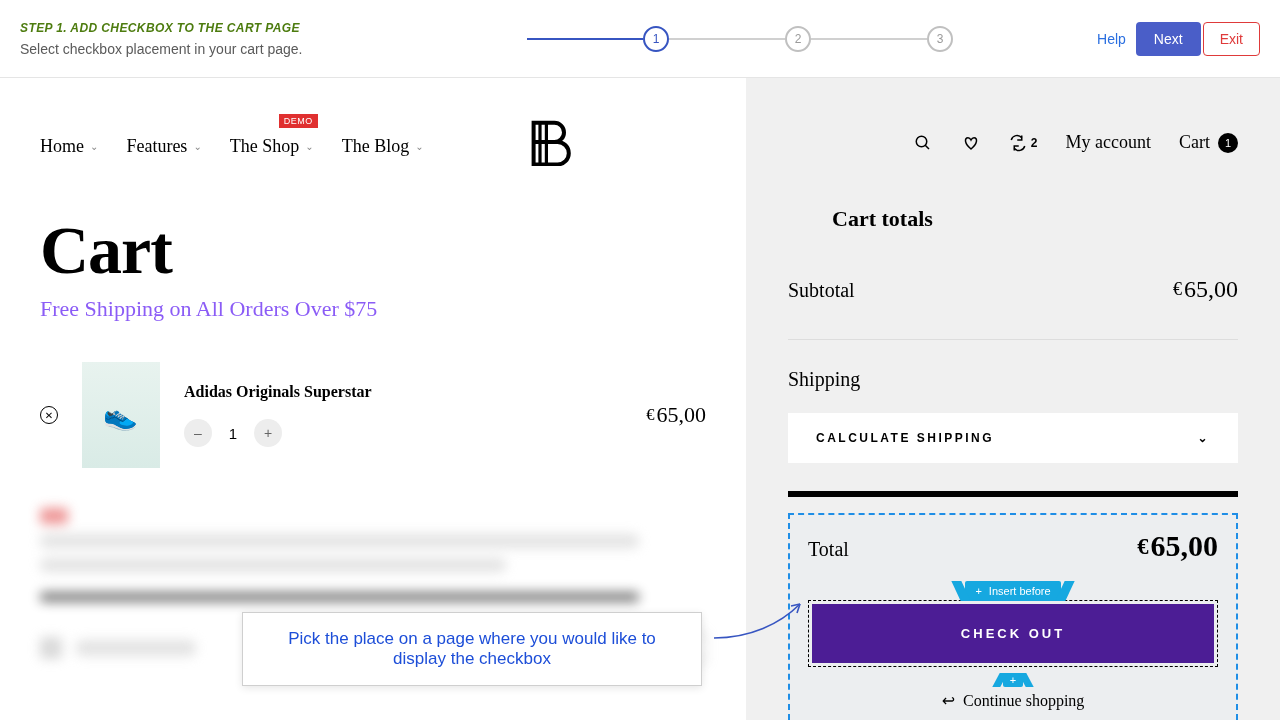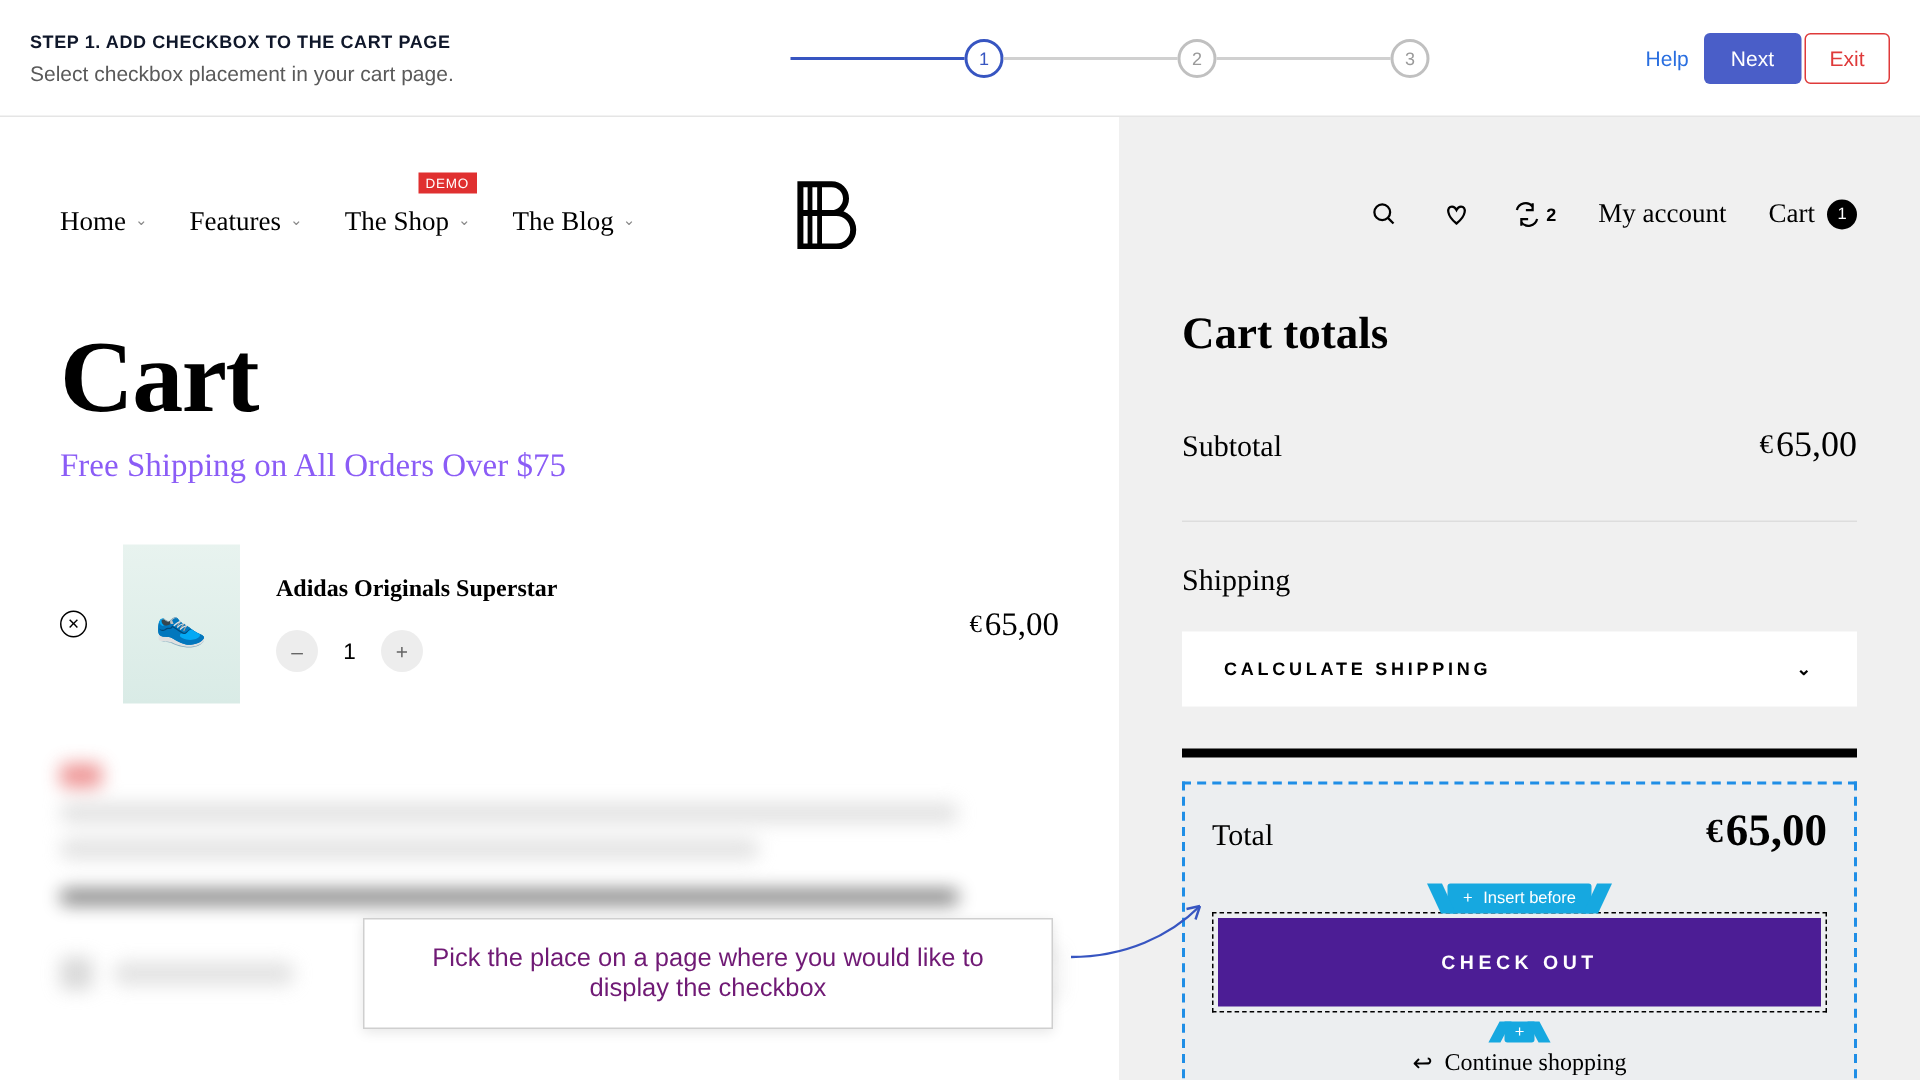--- a/index.html
+++ b/index.html
@@ -1,21 +1,21 @@
 <!DOCTYPE html>
 <html><head>
 <meta charset="utf-8">
 <style>
   * { box-sizing: border-box; margin: 0; padding: 0; }
   body { font-family: -apple-system, BlinkMacSystemFont, "Segoe UI", Arial, sans-serif; width: 1280px; height: 720px; overflow: hidden; background: #fff; }
 
   
   .wizard-bar { display: flex; align-items: center; padding: 14px 20px; border-bottom: 1px solid #e5e5e5; height: 78px; }
   .wizard-left { flex: 0 0 420px; }
-  .wizard-step-title { font-size: 12px; font-weight: 600; letter-spacing: .4px; text-transform: uppercase; color: #0f172a; }
+  .wizard-step-title { font-size: 12px; font-weight: 600; letter-spacing: .4px; text-transform: uppercase; color: #4d7c0f; font-style: italic; }
   .wizard-step-desc { font-size: 14px; color: #5a5a5a; margin-top: 6px; }
   .wizard-steps { flex: 1; display: flex; align-items: center; justify-content: center; position: relative; }
   .step-line { width: 116px; height: 2px; background: #d0d0d0; }
   .step-line.active { background: #3755c1; }
   .step-circle { width: 26px; height: 26px; border-radius: 50%; border: 2px solid #c0c0c0; display: flex; align-items: center; justify-content: center; font-size: 12px; color: #9a9a9a; background: #fff; }
   .step-circle.active { border-color: #3755c1; color: #3755c1; }
   .wizard-right { flex: 0 0 220px; display: flex; justify-content: flex-end; gap: 2px; align-items: center; }
   .btn-help { background: none; border: none; color: #2a6fe0; font-size: 14px; cursor: pointer; padding: 6px 8px; }
   .btn-next { background: #4a5ec8; color: #fff; border: none; border-radius: 4px; padding: 9px 18px; font-size: 14px; cursor: pointer; }
   .btn-exit { background: #fff; color: #df3a3a; border: 1px solid #df3a3a; border-radius: 4px; padding: 8px 16px; font-size: 14px; cursor: pointer; }
@@ -58,25 +58,25 @@
   .prod-price { font-family: Georgia, serif; font-size: 22px; font-weight: 500; }
   .euro { font-size: .75em; vertical-align: 2px; margin-right: 2px; }
 
   
   .blur-zone { filter: blur(6px); opacity: .55; margin-top: 8px; }
   .blur-line { height: 14px; background: #ccc; border-radius: 6px; margin: 10px 0; }
   .blur-chip { width: 28px; height: 16px; background: #e04040; border-radius: 4px; }
   .blur-bar { height: 10px; background: #111; border-radius: 4px; width: 90%; margin: 20px 0; }
 
   
-  .callout { position: absolute; left: 242px; bottom: 34px; width: 460px; background: #fff; border: 1px solid #cfcfcf; box-shadow: 0 2px 8px rgba(0,0,0,.1); padding: 16px 20px; text-align: center; color: #701a75; font-size: 17px; z-index: 10; }
+  .callout { position: absolute; left: 242px; bottom: 34px; width: 460px; background: #fff; border: 1px solid #cfcfcf; box-shadow: 0 2px 8px rgba(0,0,0,.1); padding: 16px 20px; text-align: center; color: #1d4ed8; font-size: 17px; z-index: 10; }
   .arrow-svg { position: absolute; left: 710px; bottom: 74px; z-index: 9; }
 
   
-  .totals-title { font-family: Georgia, serif; font-size: 30px; font-weight: 700; margin-top: 76px; margin-bottom: 44px; }
+  .totals-title { font-family: Georgia, serif; font-size: 22px; font-weight: 700; margin-top: 76px; margin-bottom: 44px; margin-left: 44px; }
   .tot-row { display: flex; justify-content: space-between; align-items: baseline; font-family: Georgia, serif; font-size: 20px; padding-bottom: 36px; border-bottom: 1px solid #ddd; margin-bottom: 28px; }
   .tot-val { font-size: 24px; }
   .ship-label { font-family: Georgia, serif; font-size: 20px; margin-bottom: 22px; margin-top: 20px; }
   .calc-ship { background: #fff; padding: 18px 28px; display: flex; justify-content: space-between; align-items: center; font-size: 12px; letter-spacing: 2.5px; font-weight: 600; margin-bottom: 28px; }
   .thick-line { height: 6px; background: #000; margin-bottom: 16px; }
 
   
   .dropzone-outer { border: 2px dashed #1f8ee6; padding: 14px 18px 18px 18px; position: relative; background: rgba(31,142,230,.02); }
   .total-row { display: flex; justify-content: space-between; align-items: baseline; font-family: Georgia, serif; margin-bottom: 18px; }
   .total-label { font-size: 20px; }

